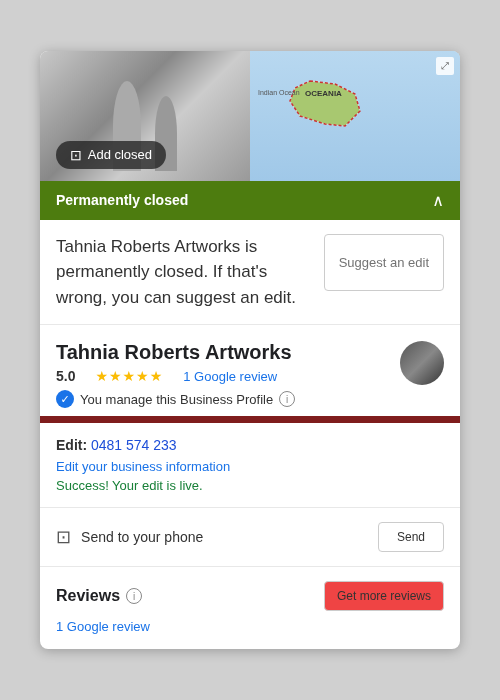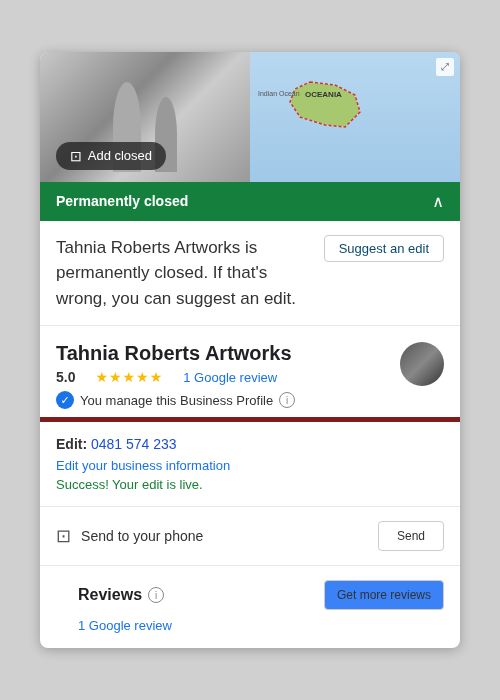--- a/index.html
+++ b/index.html
@@ -129,21 +129,21 @@
       cursor: pointer;
       display: flex;
       align-items: center;
       gap: 6px;
     }
     .camera-icon {
       font-size: 14px;
     }
     
     .closed-banner {
-      background: #15803d;
+      background: #4d7c0f;
       color: #fff;
       padding: 10px 16px;
       display: flex;
       align-items: center;
       justify-content: space-between;
       cursor: pointer;
     }
     .closed-banner-text {
       font-size: 14px;
       font-weight: bold;
@@ -163,33 +163,33 @@
     .closed-info-text {
       font-size: 17px;
       color: #333;
       line-height: 1.5;
       flex: 1;
     }
     .suggest-edit-btn {
       background: #fff;
       border: 1px solid #ccc;
       border-radius: 4px;
-      padding: 5px 14px;
+      padding: 20px 14px;
       font-size: 13px;
       cursor: pointer;
       white-space: nowrap;
-      color: #0c4a6e;
+      color: #737373;
     }
     
     .business-info {
       padding: 16px 16px 8px 16px;
       display: flex;
       align-items: flex-start;
       justify-content: space-between;
-      border-bottom: 5px solid #7f1d1d;
+      border-bottom: 7px solid #7f1d1d;
     }
     .business-details { flex: 1; }
     .business-name {
       font-size: 20px;
       font-weight: bold;
       color: #202124;
       margin-bottom: 4px;
     }
     .rating-row {
       display: flex;
@@ -307,40 +307,39 @@
       border: 1px solid #ccc;
       border-radius: 4px;
       padding: 7px 18px;
       font-size: 12px;
       cursor: pointer;
       color: #333;
     }
     
     .reviews-section {
       padding: 14px 16px;
-      margin-left: 22px;
     }
     .reviews-header {
       display: flex;
       align-items: center;
       justify-content: space-between;
       margin-bottom: 6px;
     }
     .reviews-title-row {
       display: flex;
       align-items: center;
       gap: 6px;
     }
     .reviews-title {
       font-size: 16px;
       font-weight: bold;
       color: #202124;
     }
     .get-reviews-btn {
-      background: #3b82f6;
+      background: #ef4444;
       border: 1px solid #ccc;
       border-radius: 4px;
       padding: 7px 12px;
       font-size: 12px;
       cursor: pointer;
       color: #333;
       white-space: nowrap;
     }
     .review-count-link {
       font-size: 13px;

